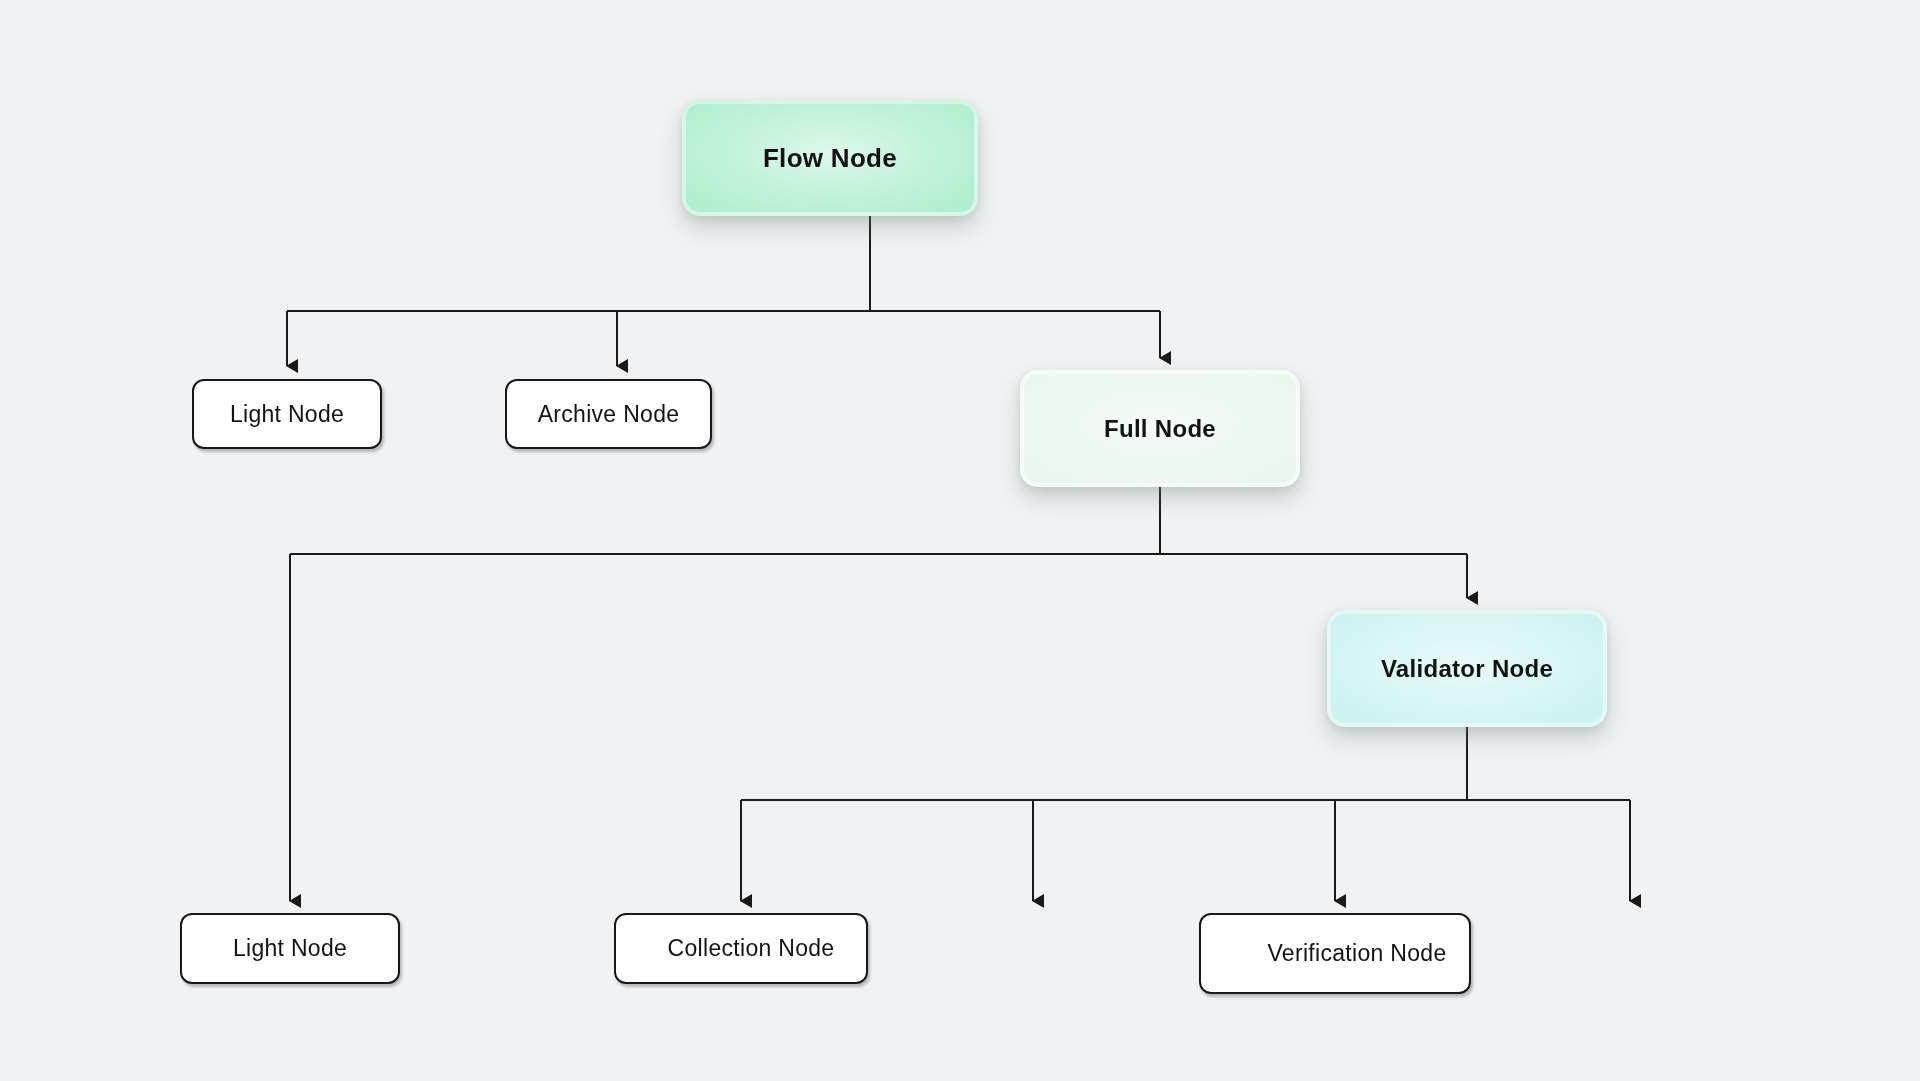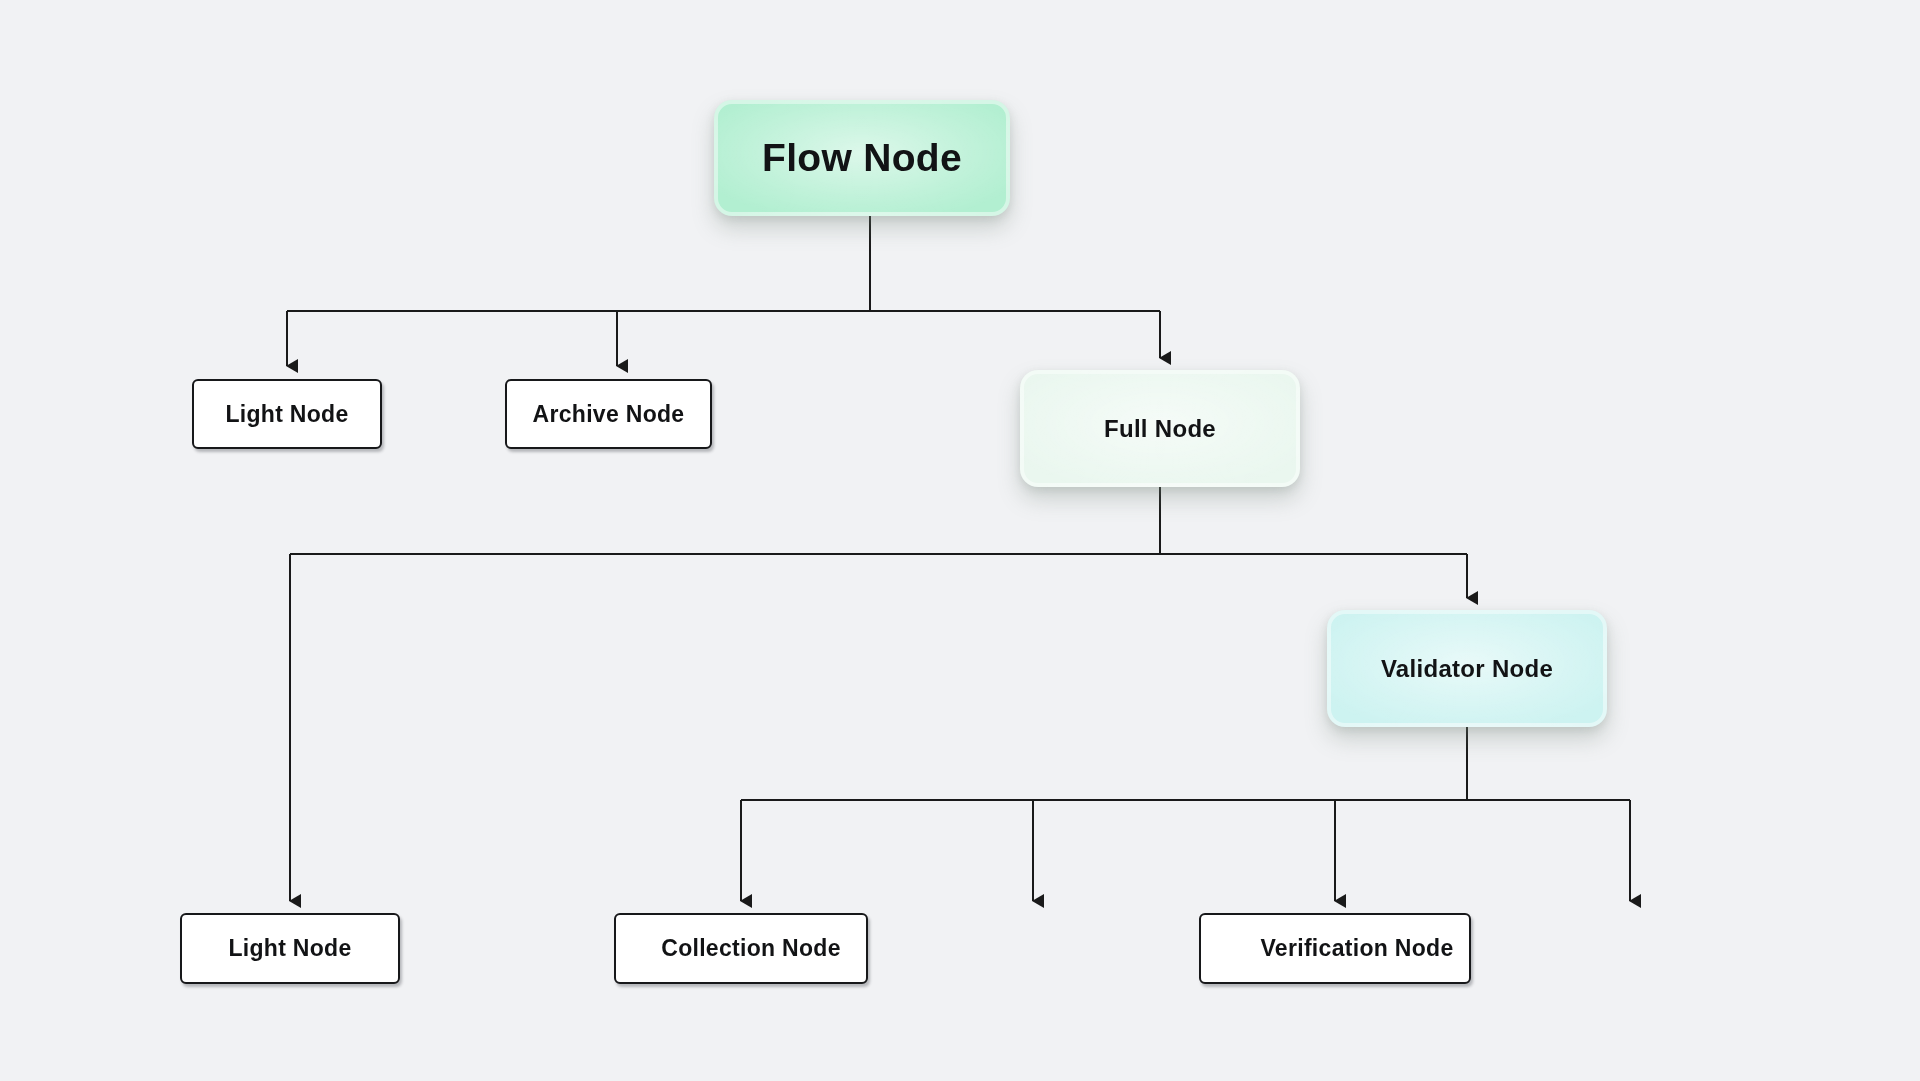--- a/index.html
+++ b/index.html
@@ -37,35 +37,35 @@
   .node.primary {
     border-radius: 18px;
     font-size: 24px;
     border: 4px solid rgba(255, 255, 255, 0.45);
     background-image: radial-gradient(ellipse at 50% 45%,
       rgba(255, 255, 255, 0.55) 0%, rgba(255, 255, 255, 0.18) 55%, rgba(255, 255, 255, 0) 85%);
     box-shadow: 0 12px 22px rgba(115, 132, 124, 0.30), 0 3px 8px rgba(115, 132, 124, 0.18);
   }
   
   .node.leaf {
-    border-radius: 6px;
+    border-radius: 12px;
     font-size: 23px;
     border: 2px solid #17181a;
     box-shadow: 2px 3px 3px rgba(30, 34, 40, 0.28);
-    font-weight: 700;
+    font-weight: 400;
   }
-  #n-flow        { left: 714px;  top: 100px; width: 296px; height: 116px; font-size: 39px; }
+  #n-flow        { left: 682px;  top: 100px; width: 296px; height: 116px; font-size: 26px; }
   #n-light       { left: 192px;  top: 379px; width: 190px; height: 70px; }
   #n-archive     { left: 505px;  top: 379px; width: 207px; height: 70px; }
   #n-full        { left: 1020px; top: 370px; width: 280px; height: 117px; }
   #n-validator   { left: 1327px; top: 610px; width: 280px; height: 117px; }
   #n-access      { left: 180px;  top: 913px; width: 220px; height: 71px; }
   #n-collection  { left: 614px;  top: 913px; width: 254px; height: 71px; padding-left: 20px; }
   #n-consensus   { left: 901px;  top: 913px; width: 265px; height: 71px; }
-  #n-verification{ left: 1199px; top: 913px; width: 272px; height: 71px; padding-left: 44px; }
+  #n-verification{ left: 1199px; top: 913px; width: 272px; height: 81px; padding-left: 44px; }
   #n-execution   { left: 1502px; top: 913px; width: 256px; height: 71px; }
 </style>
 </head>
 <body>
 
 <div class="stage">
 
   <svg class="connectors" viewBox="0 0 1920 1081" xmlns="http://www.w3.org/2000/svg">
     <defs>
       <marker id="arw" markerUnits="userSpaceOnUse" markerWidth="14" markerHeight="13" refX="7" refY="11" orient="auto">

